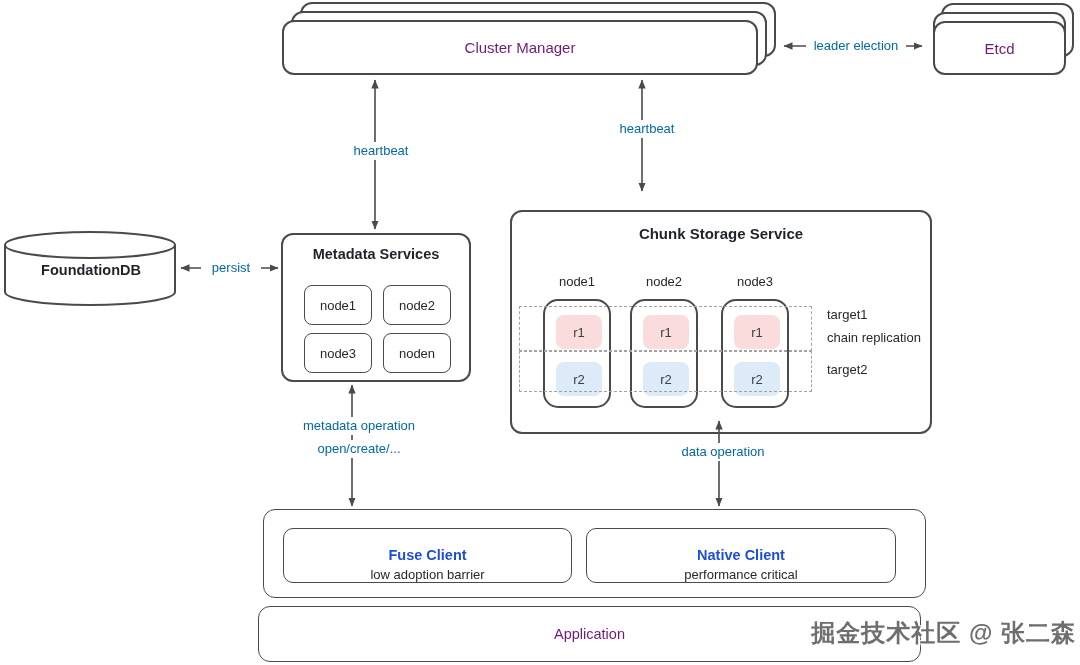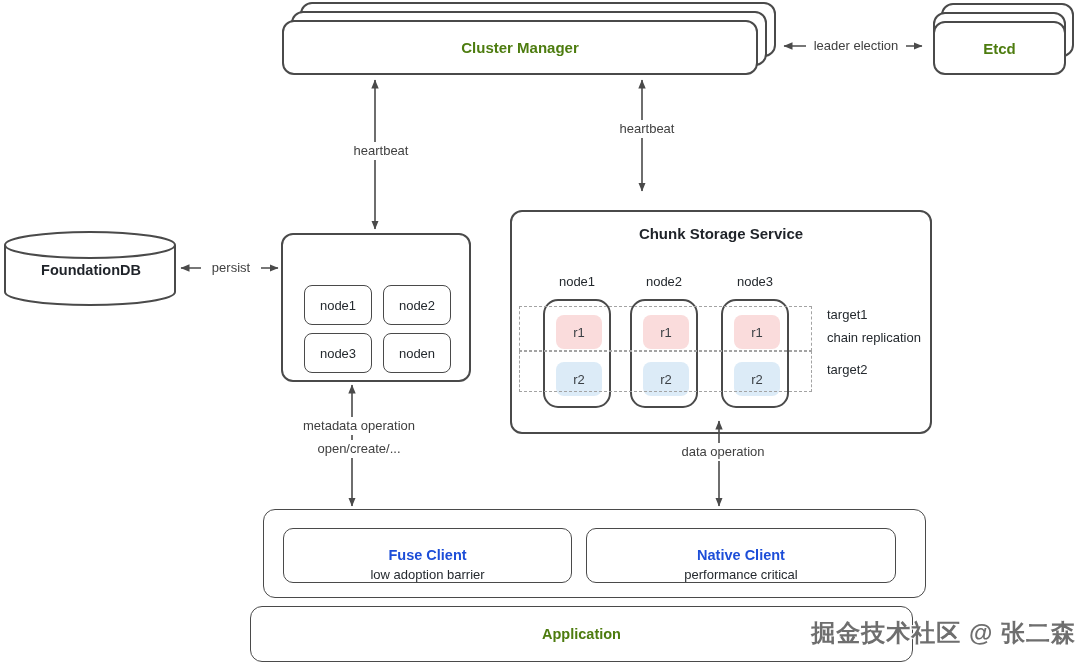--- a/index.html
+++ b/index.html
@@ -14,25 +14,25 @@
   .stack-layer {
     position:absolute; background:#fff; border:2px solid #4a4a4a;
     border-radius:12px; box-sizing:border-box;
   }
   .box-title {
     position:absolute; width:100%; text-align:center;
     font-weight:bold; font-size:15px; color:#1f2329;
   }
   .center-label {
     position:absolute; inset:0; display:flex; align-items:center; justify-content:center;
-    font-weight:bold; font-size:15px; color:#4d7c0f;
+    font-weight:normal; font-size:15px; color:#701a75;
   }
   .edge-label {
     position:absolute; background:#fff; font-size:13px; line-height:18px;
-    color:#404040; text-align:center; padding:0 3px; white-space:nowrap;
+    color:#0369a1; text-align:center; padding:0 3px; white-space:nowrap;
   }
   .node-chip {
     position:absolute; background:#fff; border:1.5px solid #4a4a4a; border-radius:8px;
     box-sizing:border-box; display:flex; align-items:center; justify-content:center;
     font-size:13px; color:#24292e;
   }
   .storage-col {
     position:absolute; background:#fff; border:2px solid #4a4a4a; border-radius:15px;
     box-sizing:border-box;
   }
@@ -82,20 +82,21 @@
 
   <div style="position:absolute; left:3px; top:230px; width:176px; height:80px;">
     <svg width="176" height="80">
       <path d="M2,15 L2,62 A85,13 0 0 0 172,62 L172,15" fill="#ffffff" stroke="#4a4a4a" stroke-width="2"></path>
       <ellipse cx="87" cy="15" rx="85" ry="13" fill="#ffffff" stroke="#4a4a4a" stroke-width="2"></ellipse>
     </svg>
     <div style="position:absolute; left:0; top:32px; width:176px; text-align:center; font-weight:bold; font-size:14.5px; color:#1f2329;">FoundationDB</div>
   </div>
 
   <div class="box" style="left:281px; top:233px; width:190px; height:149px;">
+    <div class="box-title" style="top:11px; font-size:14.5px;">Metadata Services</div>
     <div class="node-chip" style="left:21px; top:50px; width:68px; height:40px;">node1</div>
     <div class="node-chip" style="left:100px; top:50px; width:68px; height:40px;">node2</div>
     <div class="node-chip" style="left:21px; top:98px; width:68px; height:40px;">node3</div>
     <div class="node-chip" style="left:100px; top:98px; width:68px; height:40px;">noden</div>
   </div>
 
   <div class="box" style="left:510px; top:210px; width:422px; height:224px;">
     <div class="box-title" style="top:13px;">Chunk Storage Service</div>
 
     <div class="side-note" style="left:35px; top:62px; width:60px; text-align:center;">node1</div>
@@ -127,21 +128,21 @@
     <div class="client-box" style="left:19px; top:18px; width:289px; height:55px;">
       <div class="client-title">Fuse Client</div>
       <div class="client-sub">low adoption barrier</div>
     </div>
     <div class="client-box" style="left:322px; top:18px; width:310px; height:55px;">
       <div class="client-title">Native Client</div>
       <div class="client-sub">performance critical</div>
     </div>
   </div>
 
-  <div class="box" style="left:250px; top:606px; width:663px; height:56px; border-width:1.5px;">
+  <div class="box" style="left:258px; top:606px; width:663px; height:56px; border-width:1.5px;">
     <div class="center-label" style="font-size:14.5px;">Application</div>
   </div>
 
   <svg class="arrows" width="1080" height="665">
     <defs>
       <marker id="arr" markerWidth="10" markerHeight="10" refX="8.5" refY="4.5" orient="auto-start-reverse" markerUnits="userSpaceOnUse">
         <path d="M0,0.8 L9,4.5 L0,8.2 z" fill="#4a4a4a"></path>
       </marker>
     </defs>
     <g stroke="#4a4a4a" stroke-width="1.6">

